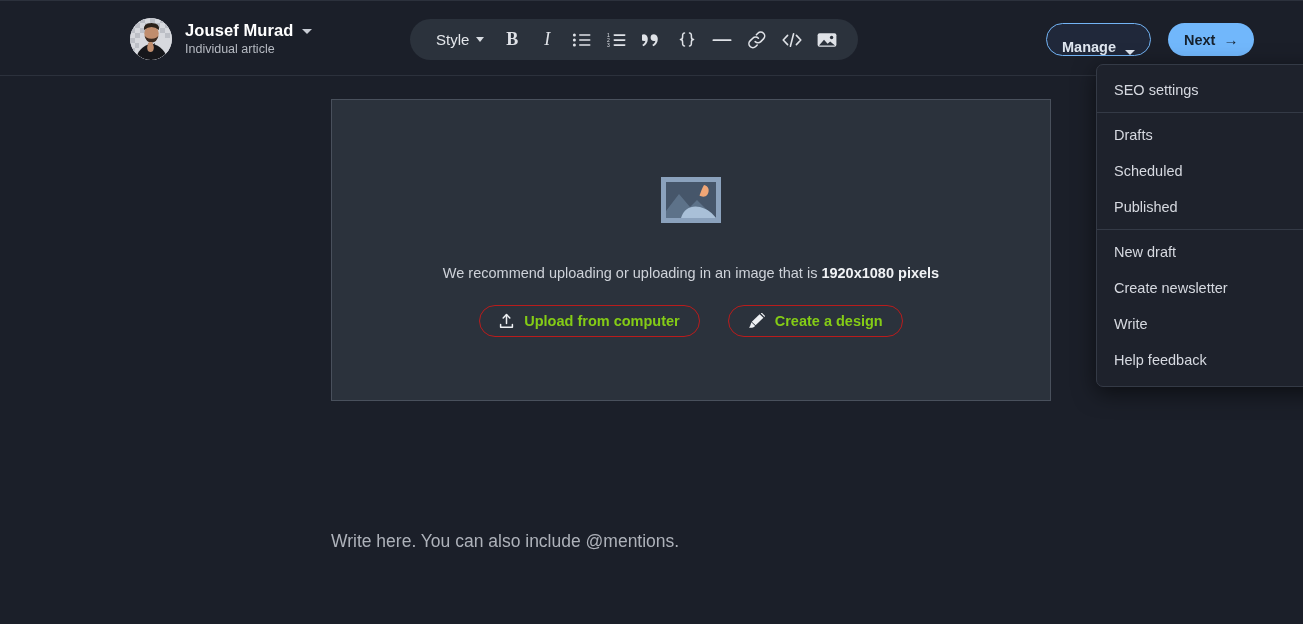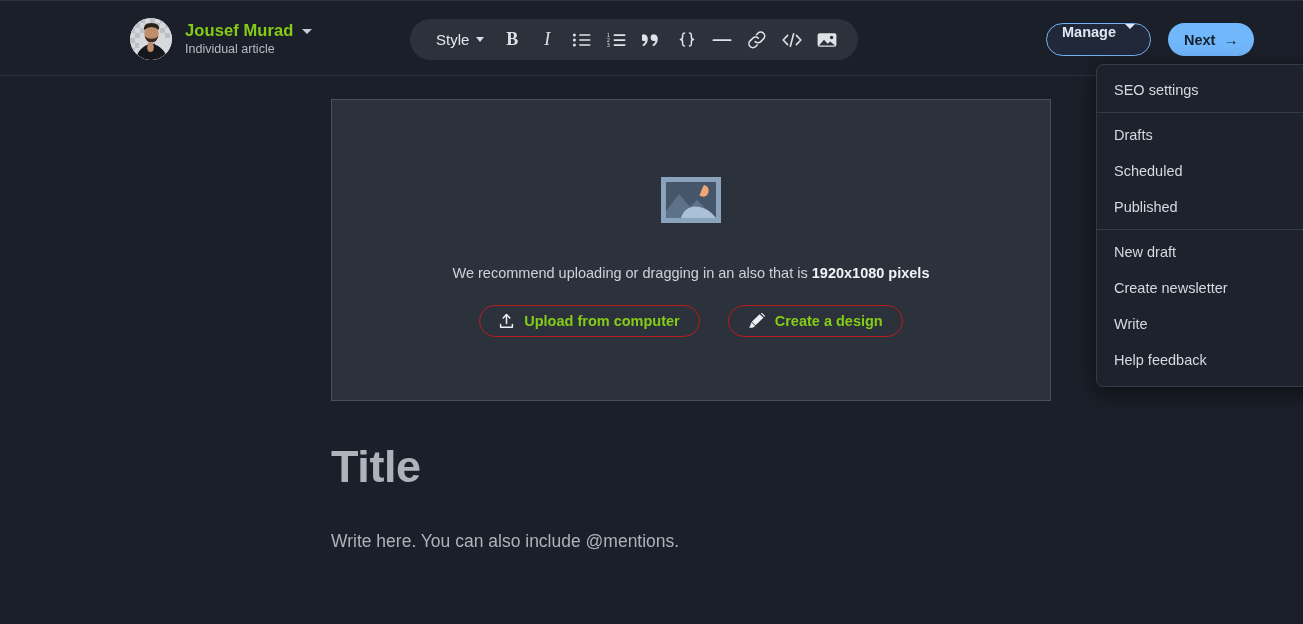--- a/index.html
+++ b/index.html
@@ -26,21 +26,21 @@
   .avatar {
     width: 42px; height: 42px; border-radius: 50%;
     overflow: hidden; flex: none;
     background: #b9bcc4;
     position: relative;
   }
   .avatar svg { display: block; width: 42px; height: 42px; }
   .author-text { display: flex; flex-direction: column; justify-content: center; }
   .author-name-row { display: flex; align-items: center; gap: 9px; }
   .author-name {
-    font-size: 16.5px; font-weight: bold; color: #84cc16; line-height: 20px;
+    font-size: 16.5px; font-weight: bold; color: #ffffff; line-height: 20px;
     letter-spacing: .1px;
   }
   .author-sub { font-size: 12.5px; color: #b6bac2; line-height: 17px; margin-top: 1px; }
   .caret-down {
     width: 0; height: 0; border-left: 5px solid transparent;
     border-right: 5px solid transparent; border-top: 5.5px solid #c8ccd4;
     margin-top: 2px;
   }
 
   
@@ -65,21 +65,21 @@
   .tb-bold { font-size: 18px; font-weight: bold; font-family: "Liberation Serif", serif; }
   .tb-italic { font-size: 18px; font-style: italic; font-family: "Liberation Serif", serif; }
   .tb-btn svg { display: block; }
 
   
   .manage-btn {
     position: absolute; left: 1046px; top: 22px;
     height: 33px; padding: 0 15px;
     border: 1.4px solid #73b4f5; border-radius: 17px;
     background: #20283a;
-    display: flex; align-items: flex-start; gap: 9px;
+    display: flex; align-items: flex-end; gap: 9px;
     cursor: pointer;
   }
   .manage-label { font-size: 14.5px; font-weight: bold; color: #dfe6ef; }
   .manage-caret {
     width: 0; height: 0; border-left: 5px solid transparent;
     border-right: 5px solid transparent; border-top: 5.5px solid #dfe6ef;
   }
   .next-btn {
     position: absolute; left: 1168px; top: 22px;
     height: 33px; padding: 0 16px;
@@ -289,21 +289,21 @@
     <div class="img-icon">
       <svg width="62" height="62" viewBox="0 0 62 62" fill="none">
         <rect x="1" y="8" width="60" height="46" fill="#8ba2bd"></rect>
         <rect x="6" y="13" width="50" height="36" fill="#46566a"></rect>
         <path d="M6 42 L19 25 L30 38 L37 31 L48 42 L48 49 L6 49 Z" fill="#5d7289"></path>
         <path d="M21 49 C24 39 32 36 40 38 C48 40 53 45 56 49 Z" fill="#a9c0d8"></path>
         <path d="M44 16 C48.5 16.5 50 21.5 47.5 25.5 C45.5 28.5 41.5 28 39.5 26.5 C41 23 42 19 44 16 Z" fill="#f0a676"></path>
       </svg>
     </div>
     <div class="dz-text">
-      <span>We recommend uploading or dragging in an also that is </span><b>1920x1080 pixels</b>
+      <span>We recommend uploading or uploading in an image that is </span><b>1920x1080 pixels</b>
     </div>
     <div class="dz-buttons">
       <div class="dz-btn">
         <svg width="15" height="16" viewBox="0 0 15 16" fill="none" stroke="#eef0f3" stroke-width="1.5" stroke-linecap="round" stroke-linejoin="round">
           <path d="M7.5 10.5 V1.8"></path>
           <path d="M4.2 5 L7.5 1.6 L10.8 5"></path>
           <path d="M1.6 11.5 V14.2 H13.4 V11.5"></path>
         </svg>
         <span>Upload from computer</span>
       </div>
@@ -311,21 +311,20 @@
         <svg width="17" height="16" viewBox="0 0 17 16" fill="none">
           <path d="M11.6 1.2 L15.4 4.8 L7.6 12.3 L3.8 8.7 Z" fill="#eef0f3"></path>
           <path d="M3.4 9.3 L7.2 12.9 C5.6 14.6 3 15.2 1 14.6 C2.4 13.4 2.6 11.2 3.4 9.3 Z" fill="#eef0f3"></path>
           <path d="M13.6 0.4 L16.4 3.1" stroke="#eef0f3" stroke-width="1.3" stroke-linecap="round"></path>
         </svg>
         <span>Create a design</span>
       </div>
     </div>
   </div>
 
-  <div class="article-title">Title</div>
   <div class="article-body">Write here. You can also include @mentions.</div>
 
   <div class="dropdown">
     <div class="menu-item">SEO settings</div>
     <div class="menu-sep"></div>
     <div class="menu-item">Drafts</div>
     <div class="menu-item">Scheduled</div>
     <div class="menu-item">Published</div>
     <div class="menu-sep"></div>
     <div class="menu-item">New draft</div>

